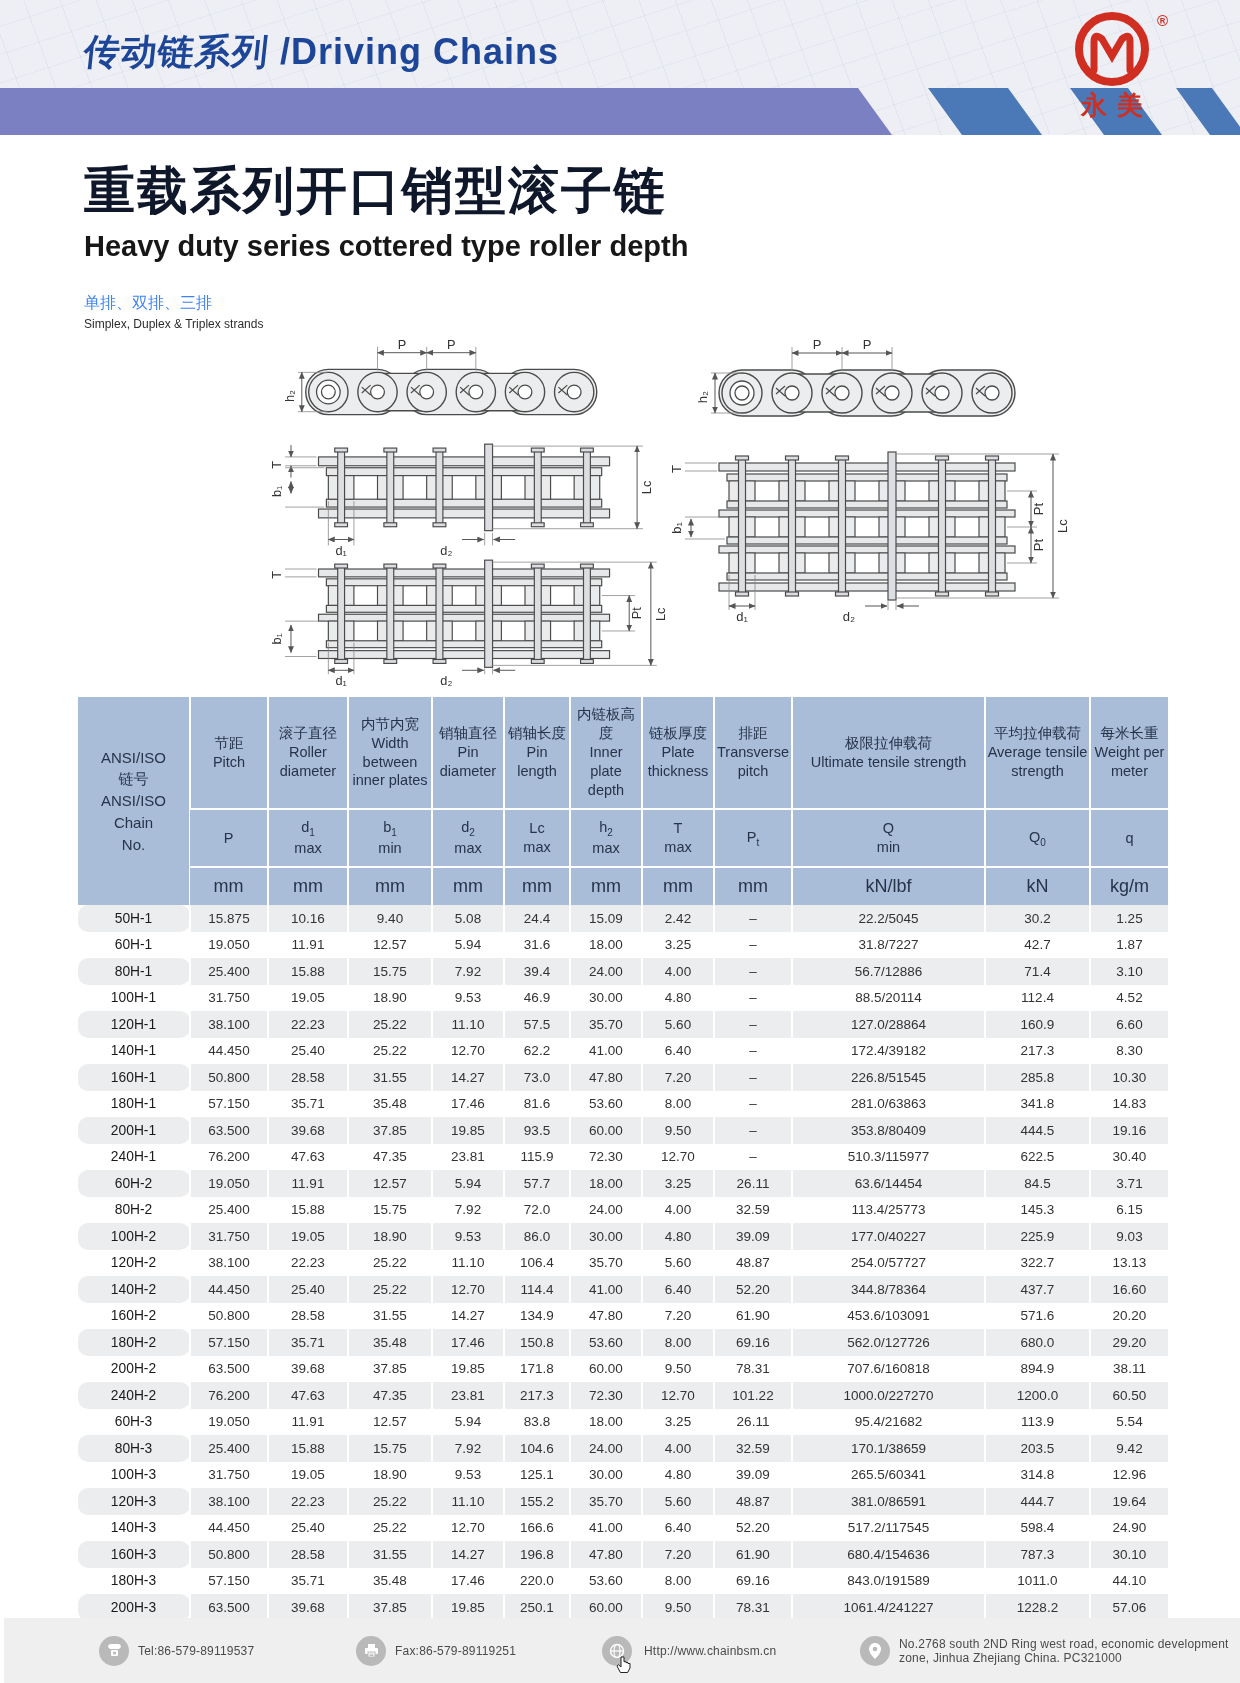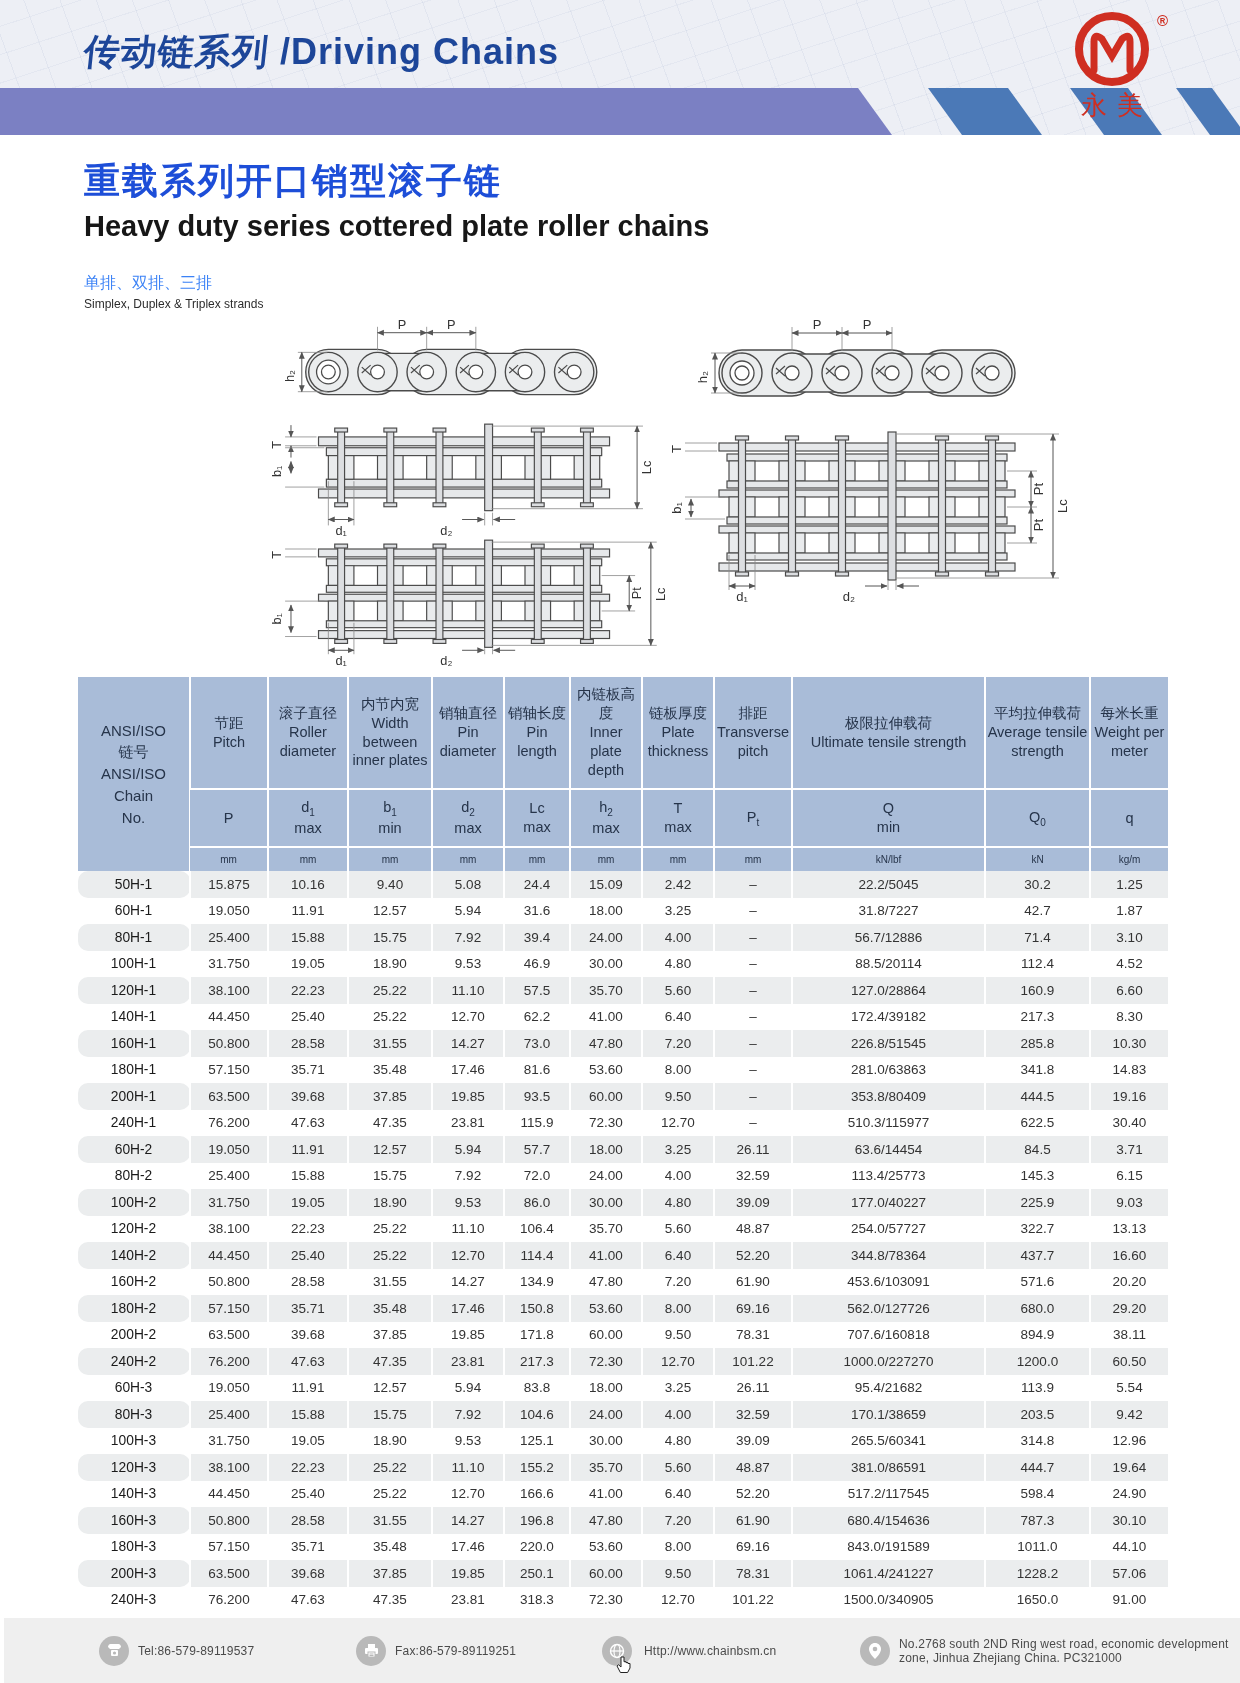--- a/index.html
+++ b/index.html
@@ -20,25 +20,25 @@
   .series-title{position:absolute;left:84px;top:28px;font-size:36px;font-weight:900;color:var(--accent);letter-spacing:1px;white-space:nowrap;}
   .series-title .cn{transform:skewX(-6deg);display:inline-block;}
   .purple-bar{position:absolute;left:0;top:88px;width:892px;height:47px;background:var(--purple);
     clip-path:polygon(0 0,858px 0,100% 100%,0 100%);}
   .stripe{position:absolute;top:88px;height:47px;background:var(--stripe);}
   .stripe.s1{left:928px;width:114px;clip-path:polygon(0 0,80px 0,100% 100%,34px 100%);}
   .stripe.s2{left:1070px;width:92px;clip-path:polygon(0 0,58px 0,100% 100%,34px 100%);}
   .stripe.s3{left:1176px;width:70px;clip-path:polygon(0 0,36px 0,100% 100%,34px 100%);}
   .brand{position:absolute;right:58px;top:10px;width:140px;text-align:center;color:var(--red);}
   .brand .reg{position:absolute;right:14px;top:2px;font-size:15px;font-weight:bold;}
-  .brand .brand-text{font-size:26px;font-weight:400;letter-spacing:10px;margin-left:10px;margin-top:-4px;}
+  .brand .brand-text{font-size:26px;font-weight:700;letter-spacing:10px;margin-left:10px;margin-top:-4px;}
 
   
   .main{position:absolute;left:0;top:135px;width:1240px;}
-  .title-cn{margin:22px 8px 0 84px;font-size:36px;font-weight:900;color:#1d4ed8;letter-spacing:2px;}
+  .title-cn{margin:22px 8px 0 84px;font-size:51px;font-weight:900;color:#0f172a;letter-spacing:2px;}
   .title-en{margin:4px 0 0 84px;font-size:29px;font-weight:800;color:#171717;}
   .subtitle-cn{margin:30px 0 0 84px;font-size:16px;color:#3b82f6;}
   .subtitle-en{margin:3px 0 0 84px;font-size:12px;color:#2c2c2c;}
 
   
   .diagrams{position:relative;height:356px;margin-top:4px;}
   .diagrams svg{position:absolute;top:0;}
   .dg-left{left:266px;}
   .dg-right{left:642px;}
   .c-cap{fill:#ebedee;stroke:#4b4b4b;stroke-width:1.4;}
@@ -52,21 +52,21 @@
   .ext{stroke:#888;stroke-width:.8;fill:none;}
   .dlab{font:13px "Liberation Sans","DejaVu Sans",sans-serif;fill:#333;}
 
   
   table.spec{border-collapse:collapse;table-layout:fixed;width:1090px;margin:6px 0 0 78px;}
   table.spec th,table.spec td{text-align:center;vertical-align:middle;overflow:hidden;}
   table.spec thead th{background:var(--thbg);color:#26344a;font-weight:normal;font-size:14.5px;line-height:1.3;border-left:2px solid #fff;}
   table.spec thead tr th:first-child{border-left:none;}
   table.spec thead .r1 th{height:112px;padding:2px 1px;}
   table.spec thead .r2 th{height:58px;border-top:2px solid #fff;font-size:14.5px;}
-  table.spec thead .r3 th{height:24px;border-top:2px solid #fff;font-size:10px;}
+  table.spec thead .r3 th{height:38px;border-top:2px solid #fff;font-size:18px;}
   table.spec thead th.th-chain{font-size:15px;line-height:1.45;}
   table.spec thead sub{font-size:10px;}
   table.spec tbody td{height:26.5px;font-size:13.5px;color:#333;border-left:2px solid #fff;}
   table.spec tbody td:first-child{border-left:none;color:#1a1a1a;font-size:13.8px;border-radius:10px;}
   table.spec tbody tr:nth-child(odd){background:var(--rowalt);}
 
   
   .footer{position:absolute;left:4px;bottom:0;width:1240px;height:65px;background:#efefef;}
   .f-item{position:absolute;top:0;height:65px;display:flex;align-items:center;gap:9px;}
   .f-item .ico{width:30px;height:30px;border-radius:50%;background:#b9b9b9;display:flex;align-items:center;justify-content:center;flex:0 0 30px;}
@@ -90,21 +90,21 @@
       <svg width="110" height="78" viewBox="0 0 110 78">
         <circle cx="55" cy="39" r="33" fill="none" stroke="#cf2e21" stroke-width="8"></circle>
         <path d="M37 60 L37 32 Q37 22 45 29 L55 46 L65 29 Q73 22 73 32 L73 60" fill="none" stroke="#cf2e21" stroke-width="7" stroke-linecap="round"></path>
       </svg>
       <div class="brand-text">永美</div>
     </div>
   </div>
 
   <div class="main">
     <h1 class="title-cn">重载系列开口销型滚子链</h1>
-    <h2 class="title-en">Heavy duty series cottered plate roller chains</h2>
+    <h2 class="title-en">Heavy duty series cottered type roller depth</h2>
     <p class="subtitle-cn">单排、双排、三排</p>
     <p class="subtitle-en">Simplex, Duplex &amp; Triplex strands</p>
 
     <div class="diagrams">
 
       <svg class="dg-left" width="400" height="352" viewBox="0 0 400 358">
         <defs>
           <marker id="ar" markerWidth="8" markerHeight="8" refX="6.5" refY="3" orient="auto-start-reverse">
             <path d="M0,0L7,3L0,6z" fill="#555"></path>
           </marker>

